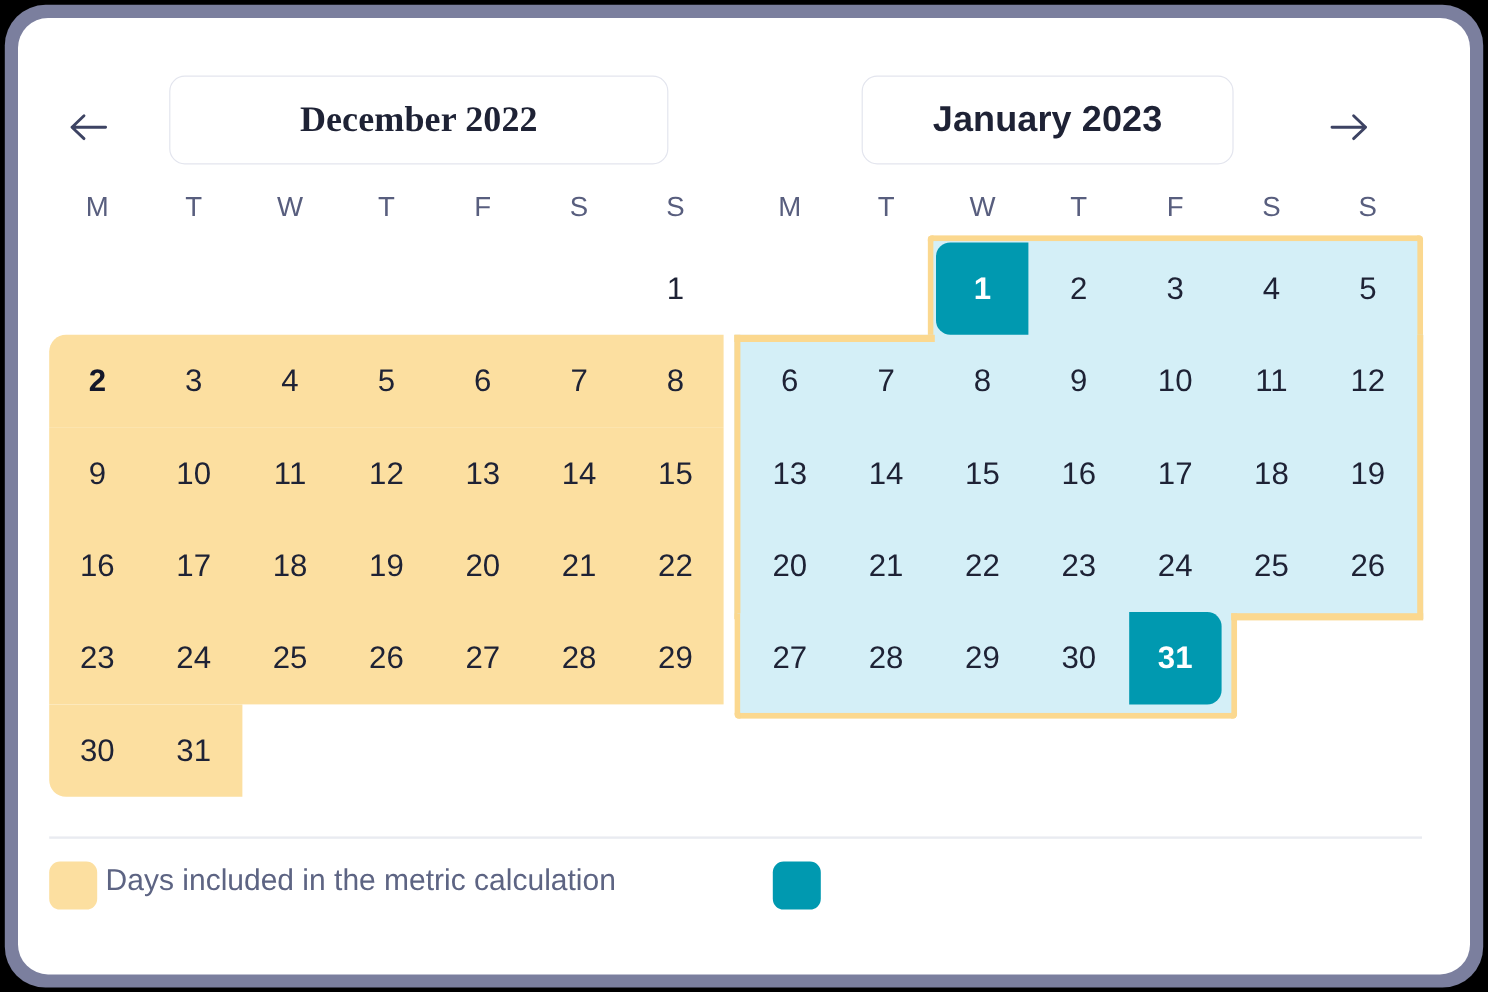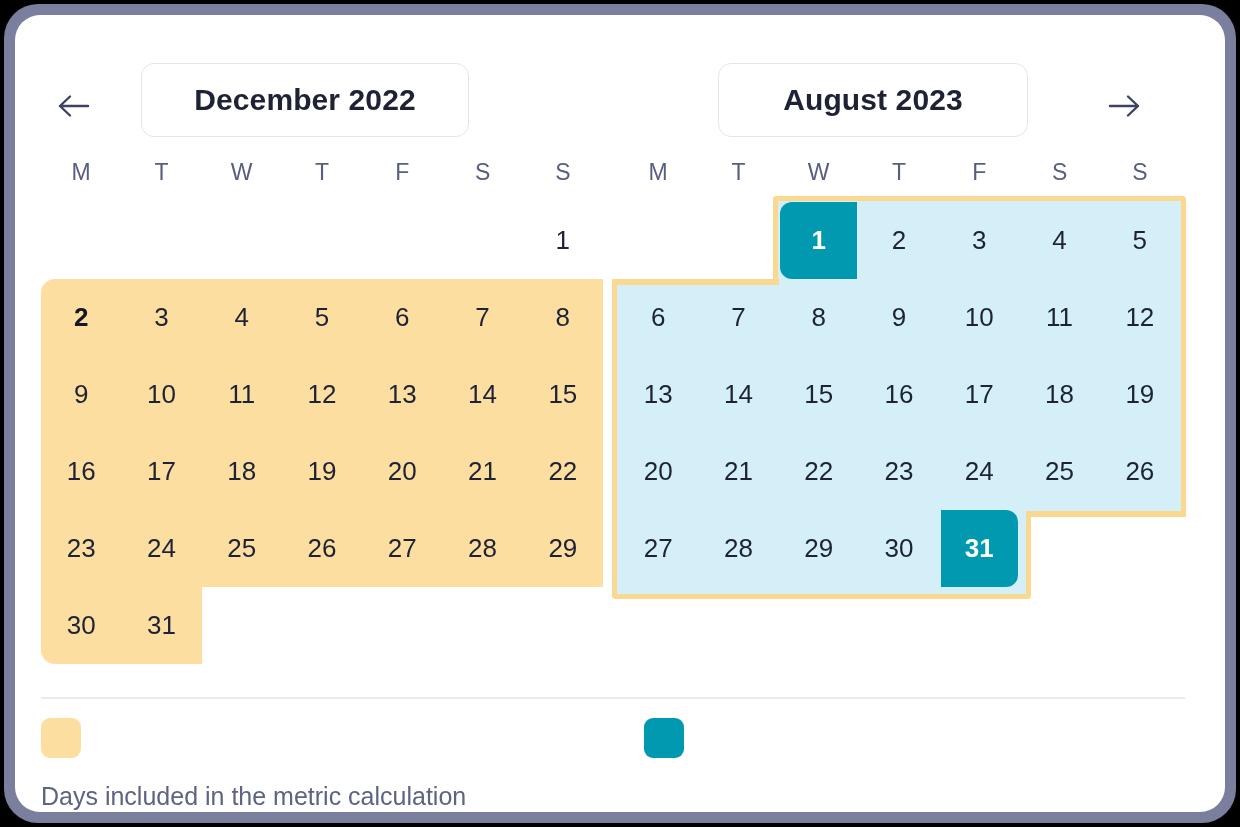--- a/index.html
+++ b/index.html
@@ -60,21 +60,21 @@
     border-radius: 13px;
     background: #ffffff;
     display: flex;
     align-items: center;
     justify-content: center;
     font-size: 30px;
     font-weight: 700;
     color: #1e2235;
     letter-spacing: 0.1px;
   }
-  .pill-left  { left: 126px;  width: 328px; }
+  .pill-left  { left: 126px;  width: 416px; font-family: Liberation Serif, serif; }
   .pill-right { left: 703px;  width: 310px; }
 
   
   .cal {
     position: absolute;
     top: 134px;
     width: 562px;
     height: 542px;
   }
   .cal-left  { left: 26px; }
@@ -160,22 +160,21 @@
   .legend {
     position: absolute;
     left: 26px;
     top: 700px;
     width: 1144px;
     display: flex;
   }
   .legend-item {
     display: flex;
     align-items: flex-start;
-    gap: 19px;
-    flex-direction: column;
+    gap: 7px;
   }
   .legend-item.first { width: 603px; }
   .swatch {
     width: 40px; height: 40px;
     border-radius: 9px;
     flex: 0 0 auto;
     margin-top: 3px;
   }
   .legend-text {
     font-size: 25px;
@@ -193,21 +192,21 @@
     <div class="header">
 
       <div class="nav-arrow nav-prev">
         <svg width="34" height="26" viewBox="0 0 34 26" fill="none">
           <path d="M31 13H3M3 13L13 3.5M3 13L13 22.5" stroke="#3d4363" stroke-width="2.4" stroke-linecap="round" stroke-linejoin="round"></path>
         </svg>
       </div>
 
       <div class="month-pill pill-left">December 2022</div>
 
-      <div class="month-pill pill-right">August 2023</div>
+      <div class="month-pill pill-right">January 2023</div>
 
       <div class="nav-arrow nav-next">
         <svg width="34" height="26" viewBox="0 0 34 26" fill="none">
           <path d="M3 13H31M31 13L21 3.5M31 13L21 22.5" stroke="#3d4363" stroke-width="2.4" stroke-linecap="round" stroke-linejoin="round"></path>
         </svg>
       </div>
     </div>
 
     <div class="cal cal-left">
       <div class="weekdays">

